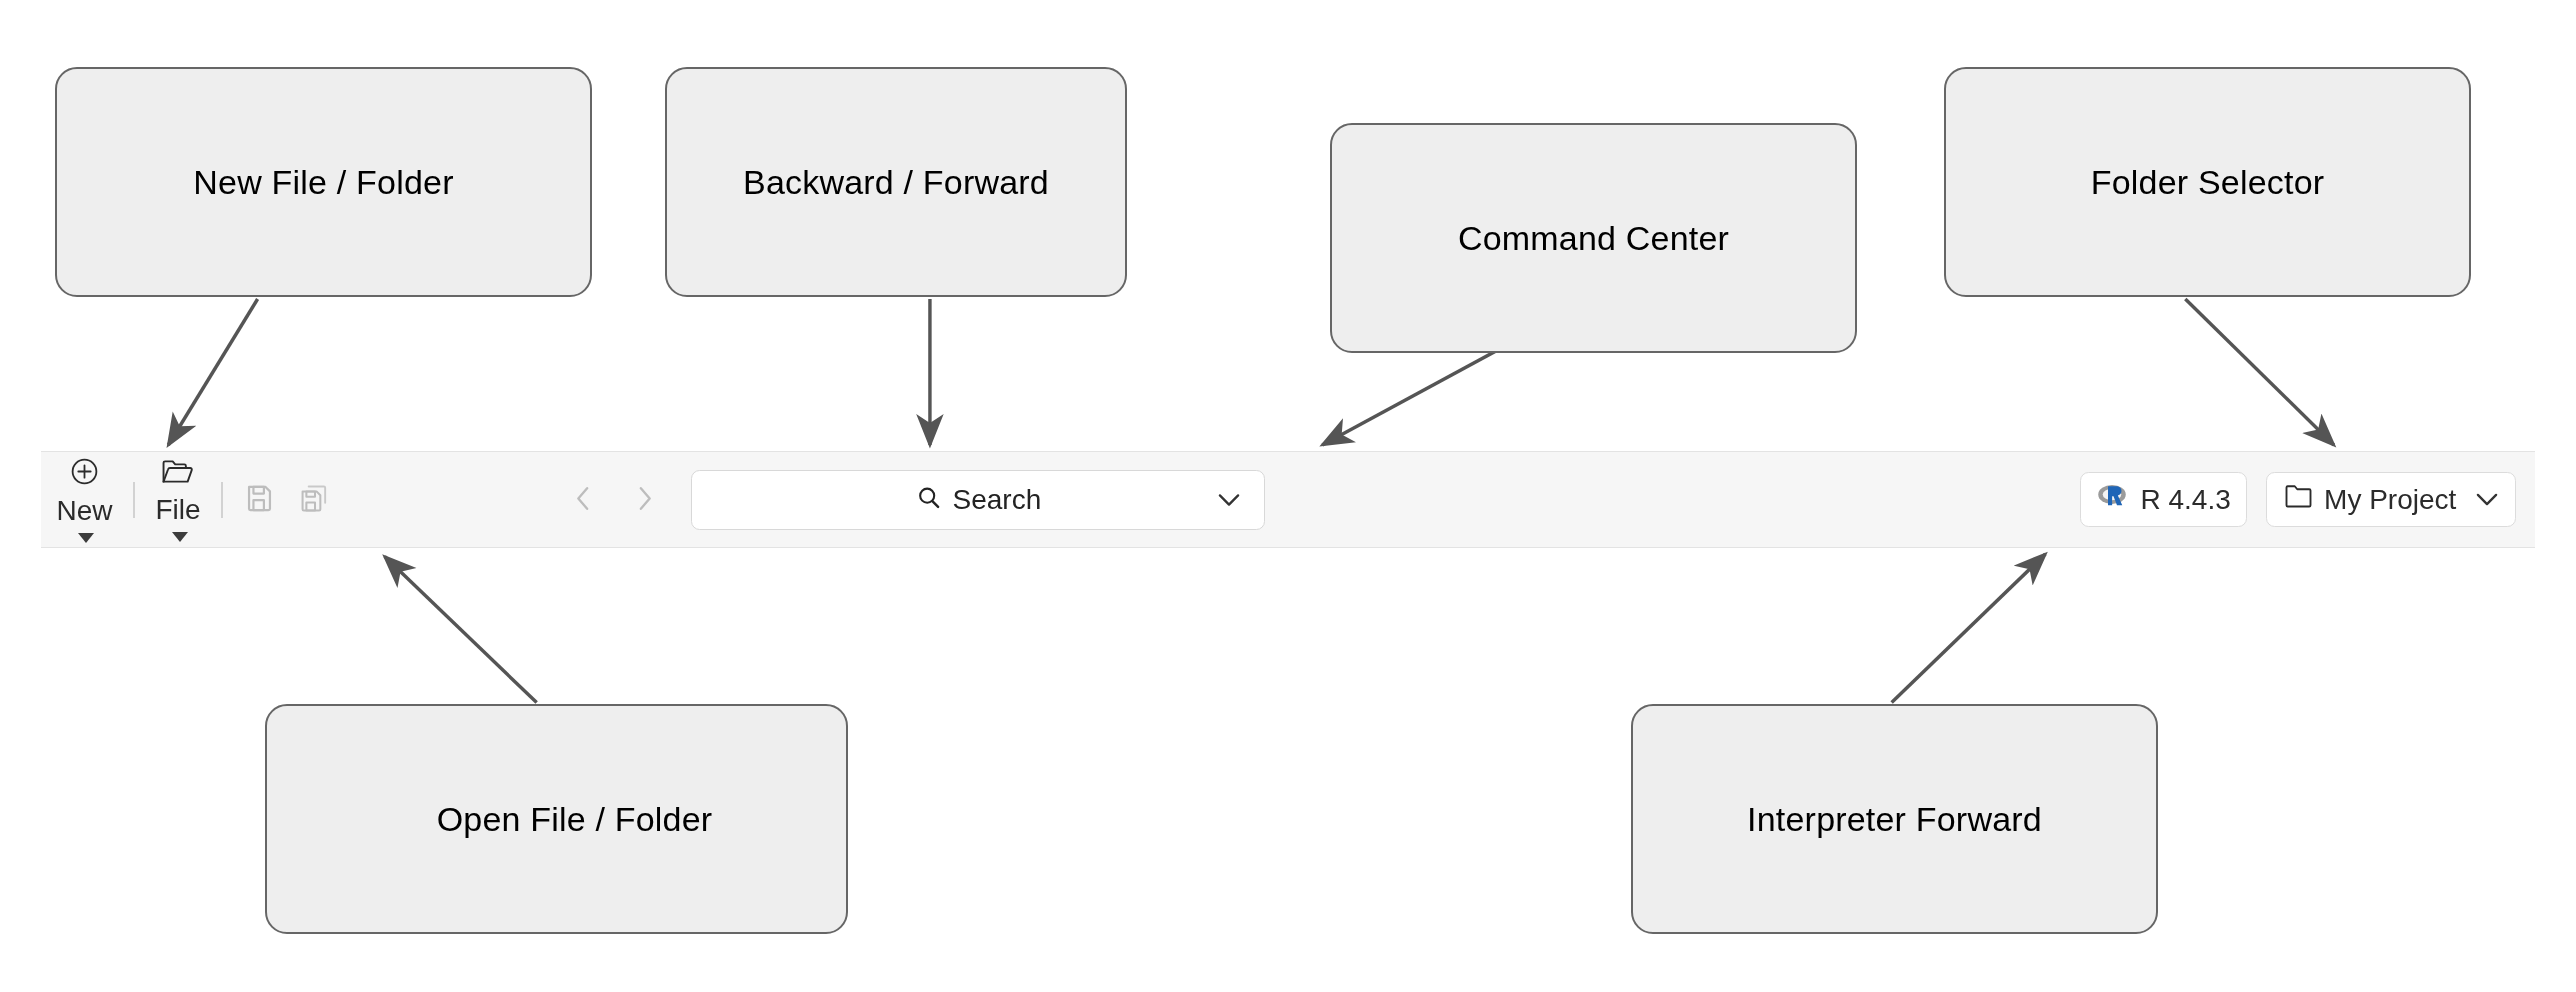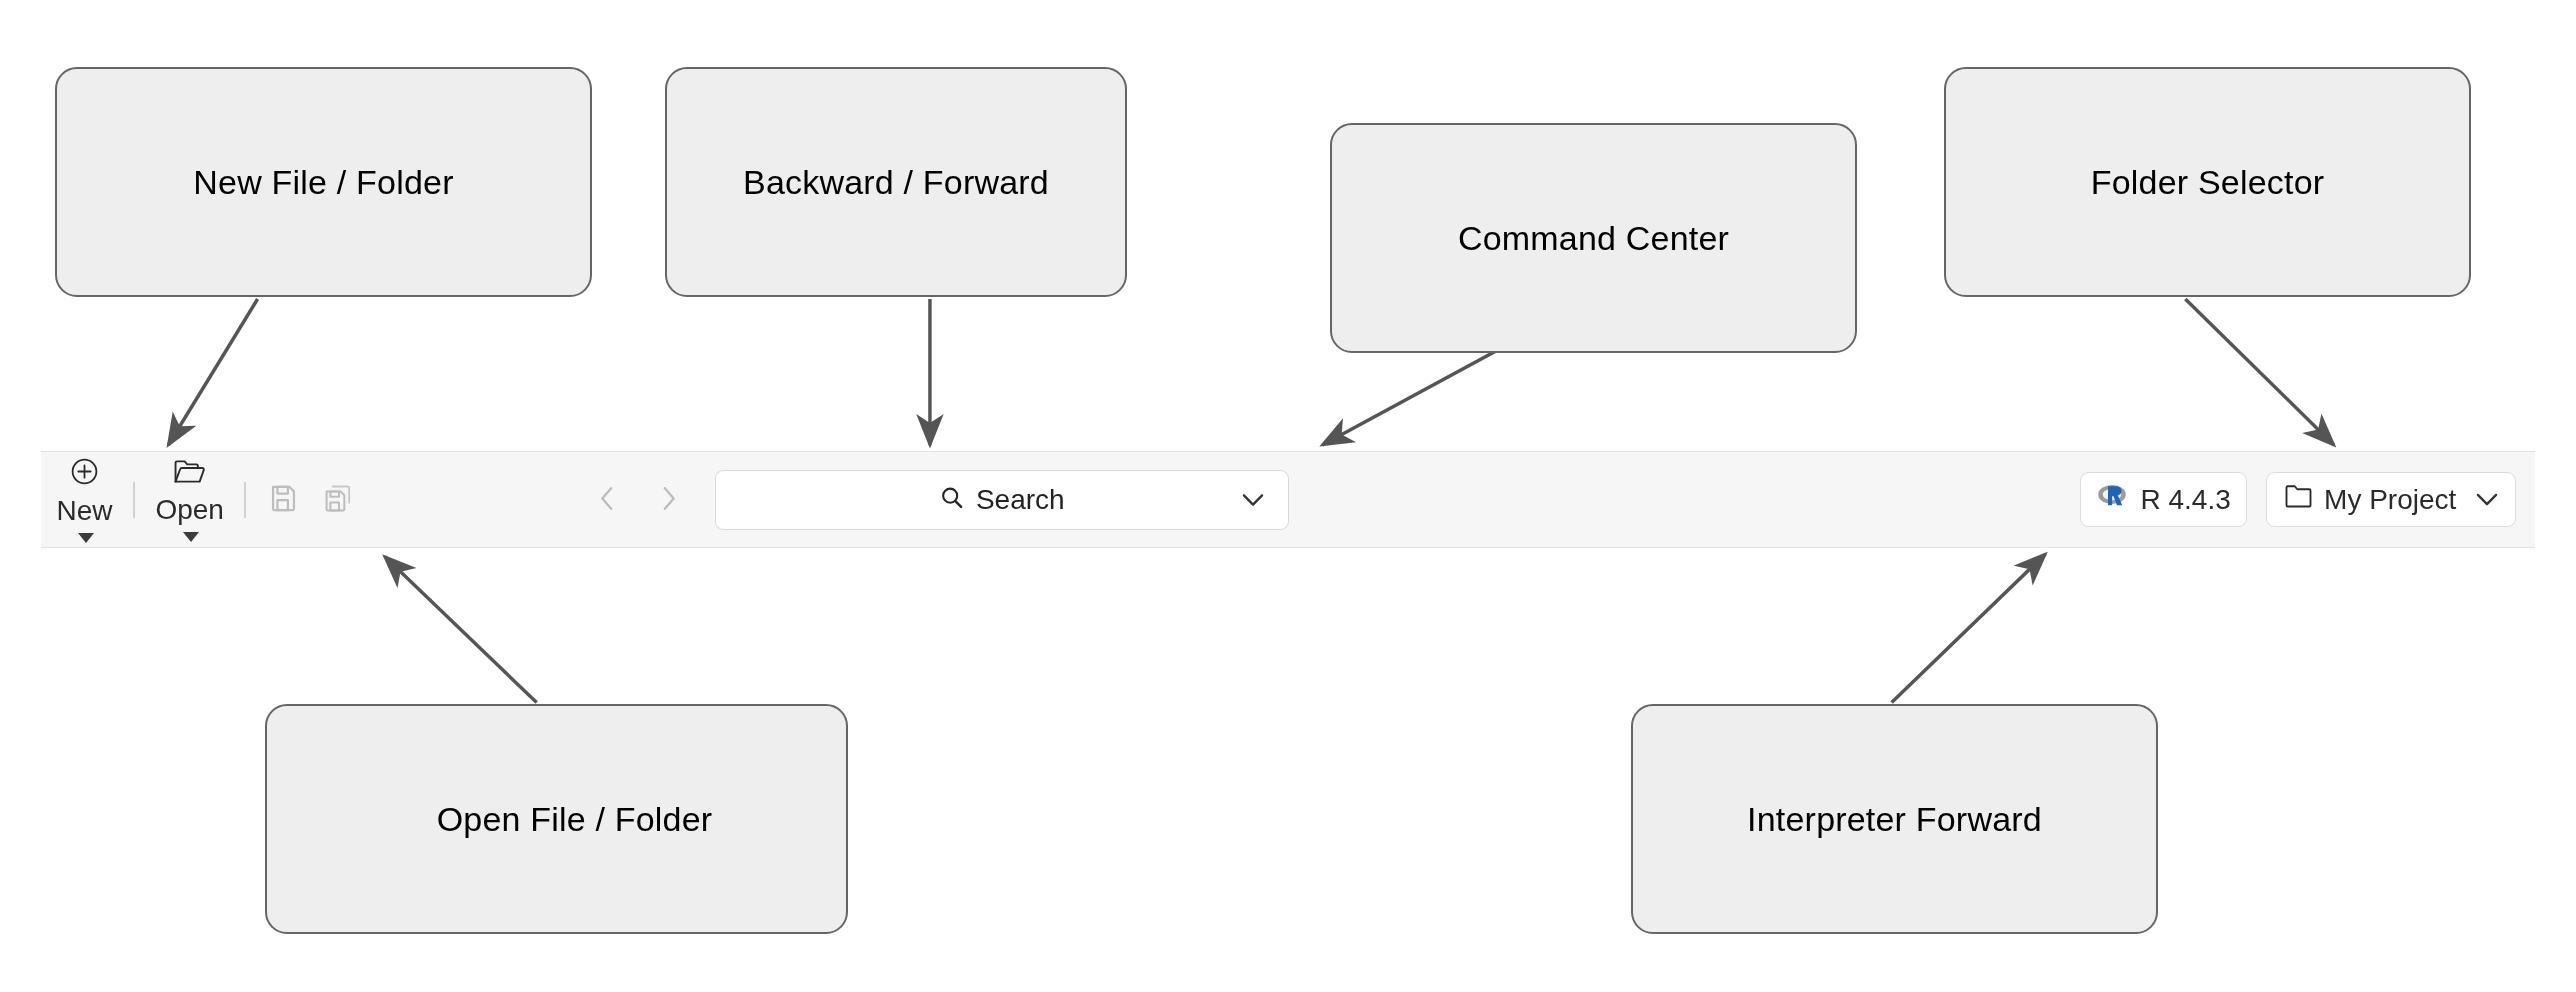--- a/index.html
+++ b/index.html
@@ -216,21 +216,21 @@
 
     <div class="divider"></div>
 
     <div class="tb-btn">
       <span class="icon-btn">
         <svg width="33" height="29" viewBox="0 0 26 22" fill="none">
           <path d="M2 19 V4.2 C2 3.5 2.5 3 3.2 3 H9.2 L11.2 5.4 H18.4 C19.1 5.4 19.6 5.9 19.6 6.6 V8.2" stroke="#2b2b2b" stroke-width="1.5" stroke-linejoin="round" stroke-linecap="round"></path>
           <path d="M2 19 L5.6 9.2 C5.8 8.6 6.3 8.2 7 8.2 H23 C23.9 8.2 24.5 9.1 24.2 9.9 L21 19 Z" stroke="#2b2b2b" stroke-width="1.5" stroke-linejoin="round" stroke-linecap="round"></path>
         </svg>
       </span>
-      <span class="label">Open</span>
+      <span class="label">File</span>
       <span class="caret-down"></span>
     </div>
 
     <div class="divider"></div>
 
     <div class="icon-btn" style="margin-right: 22px;">
       <span>
         <svg width="33" height="33" viewBox="0 0 24 24" fill="none">
           <path d="M4.4 3.6 H16.4 L19.6 6.8 V19.4 C19.6 20 19.2 20.4 18.6 20.4 H5.4
                    C4.8 20.4 4.4 20 4.4 19.4 Z" stroke="#bdbdbd" stroke-width="1.6" stroke-linejoin="round"></path>

